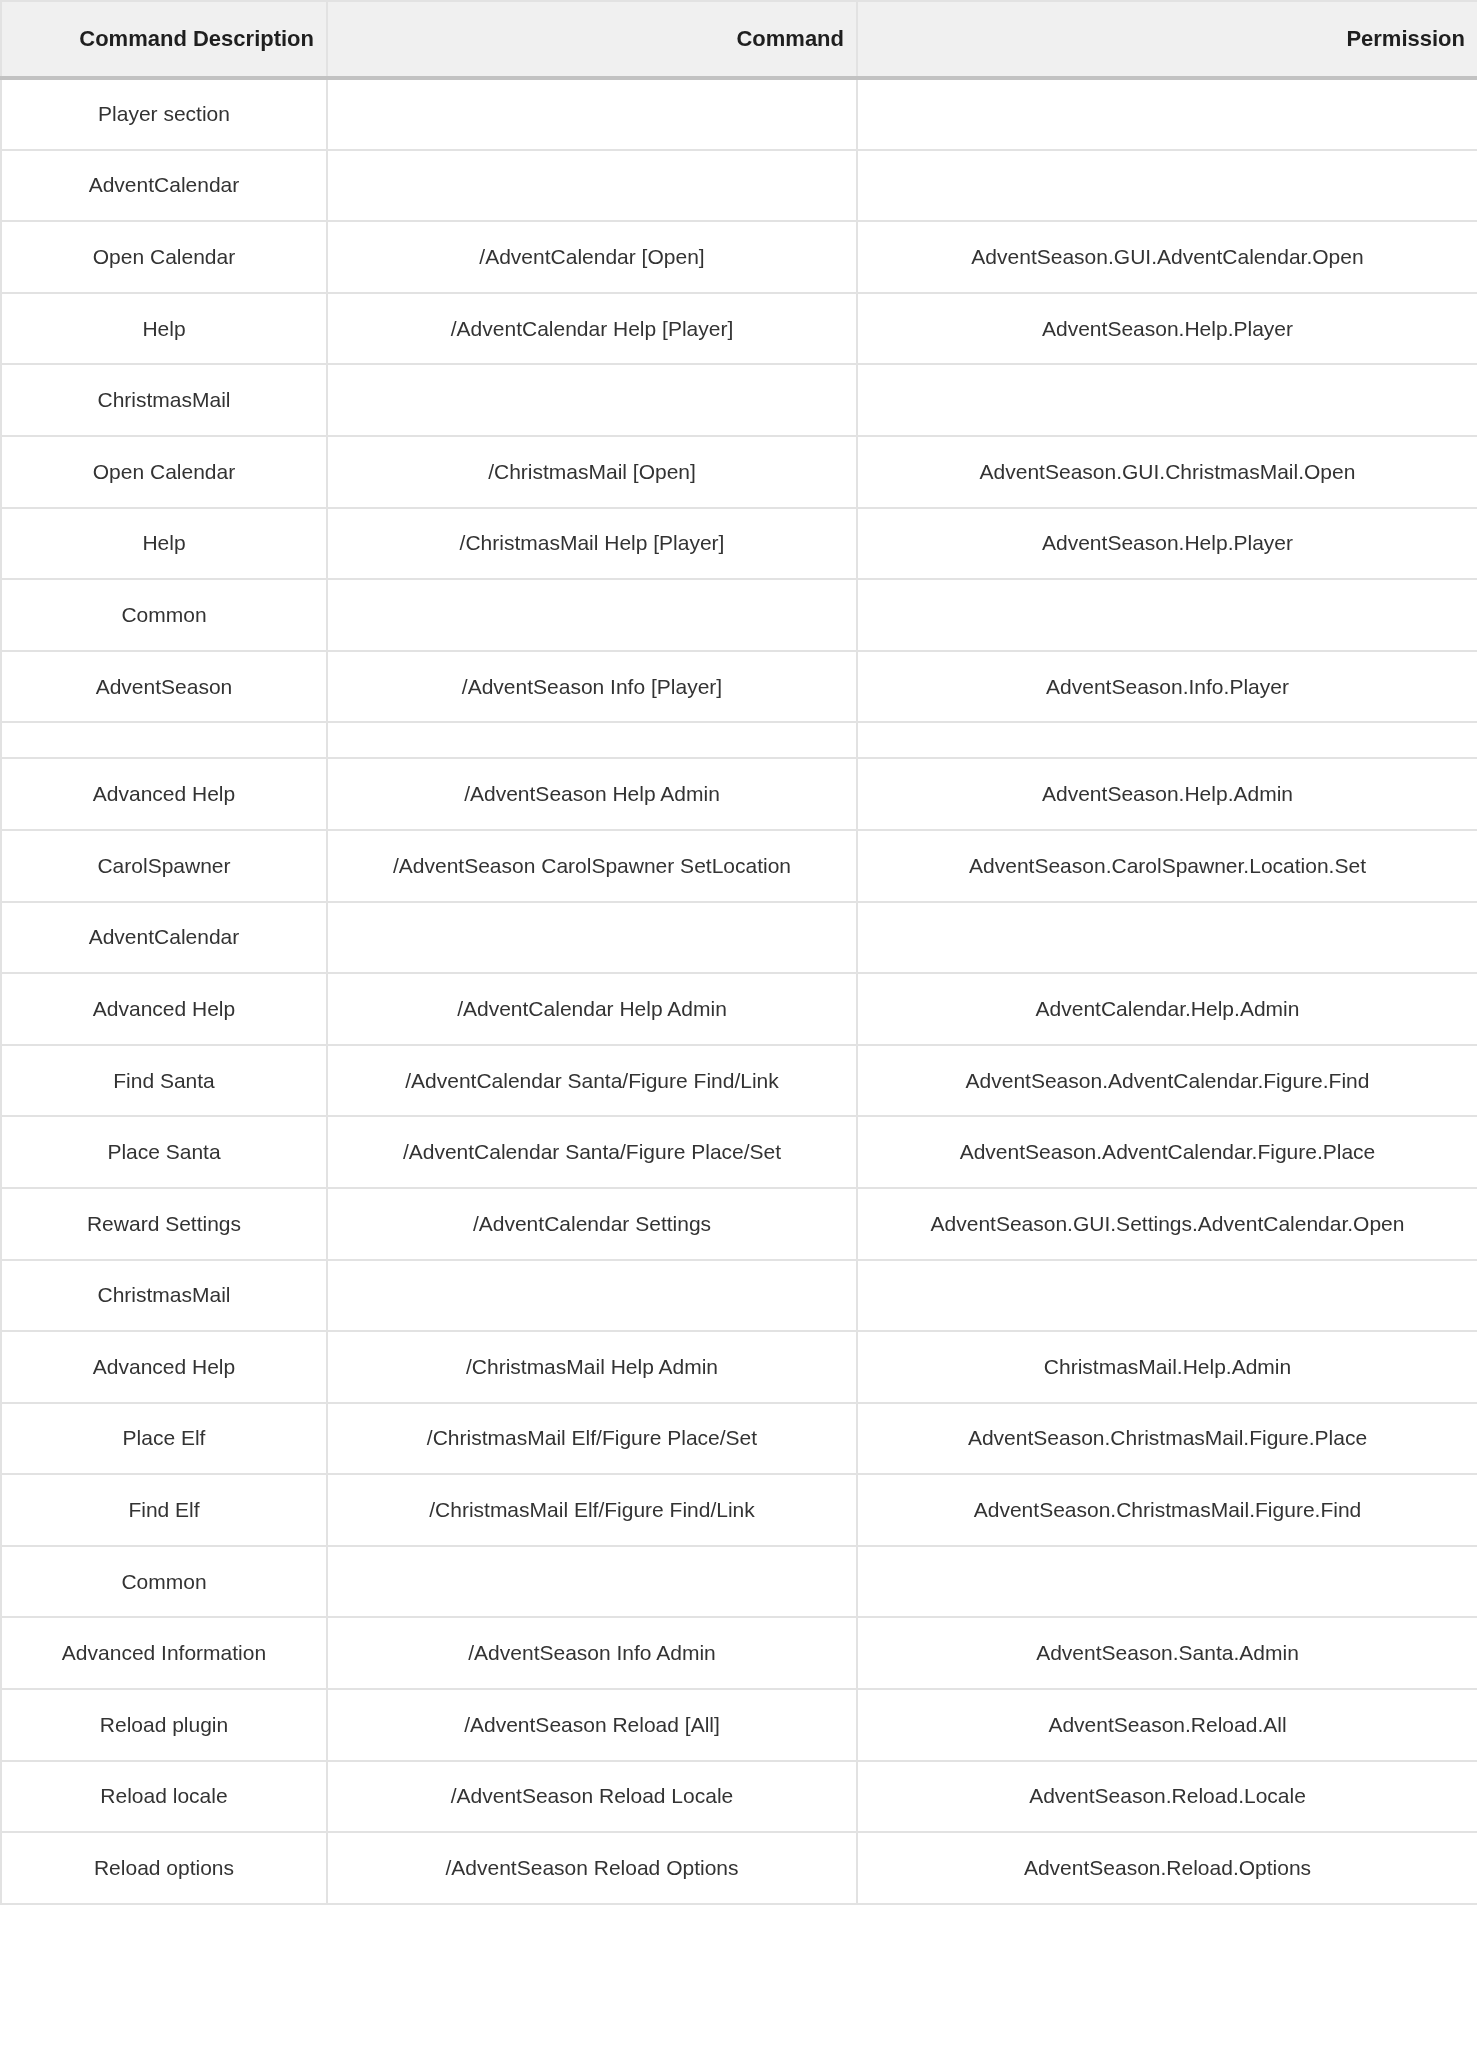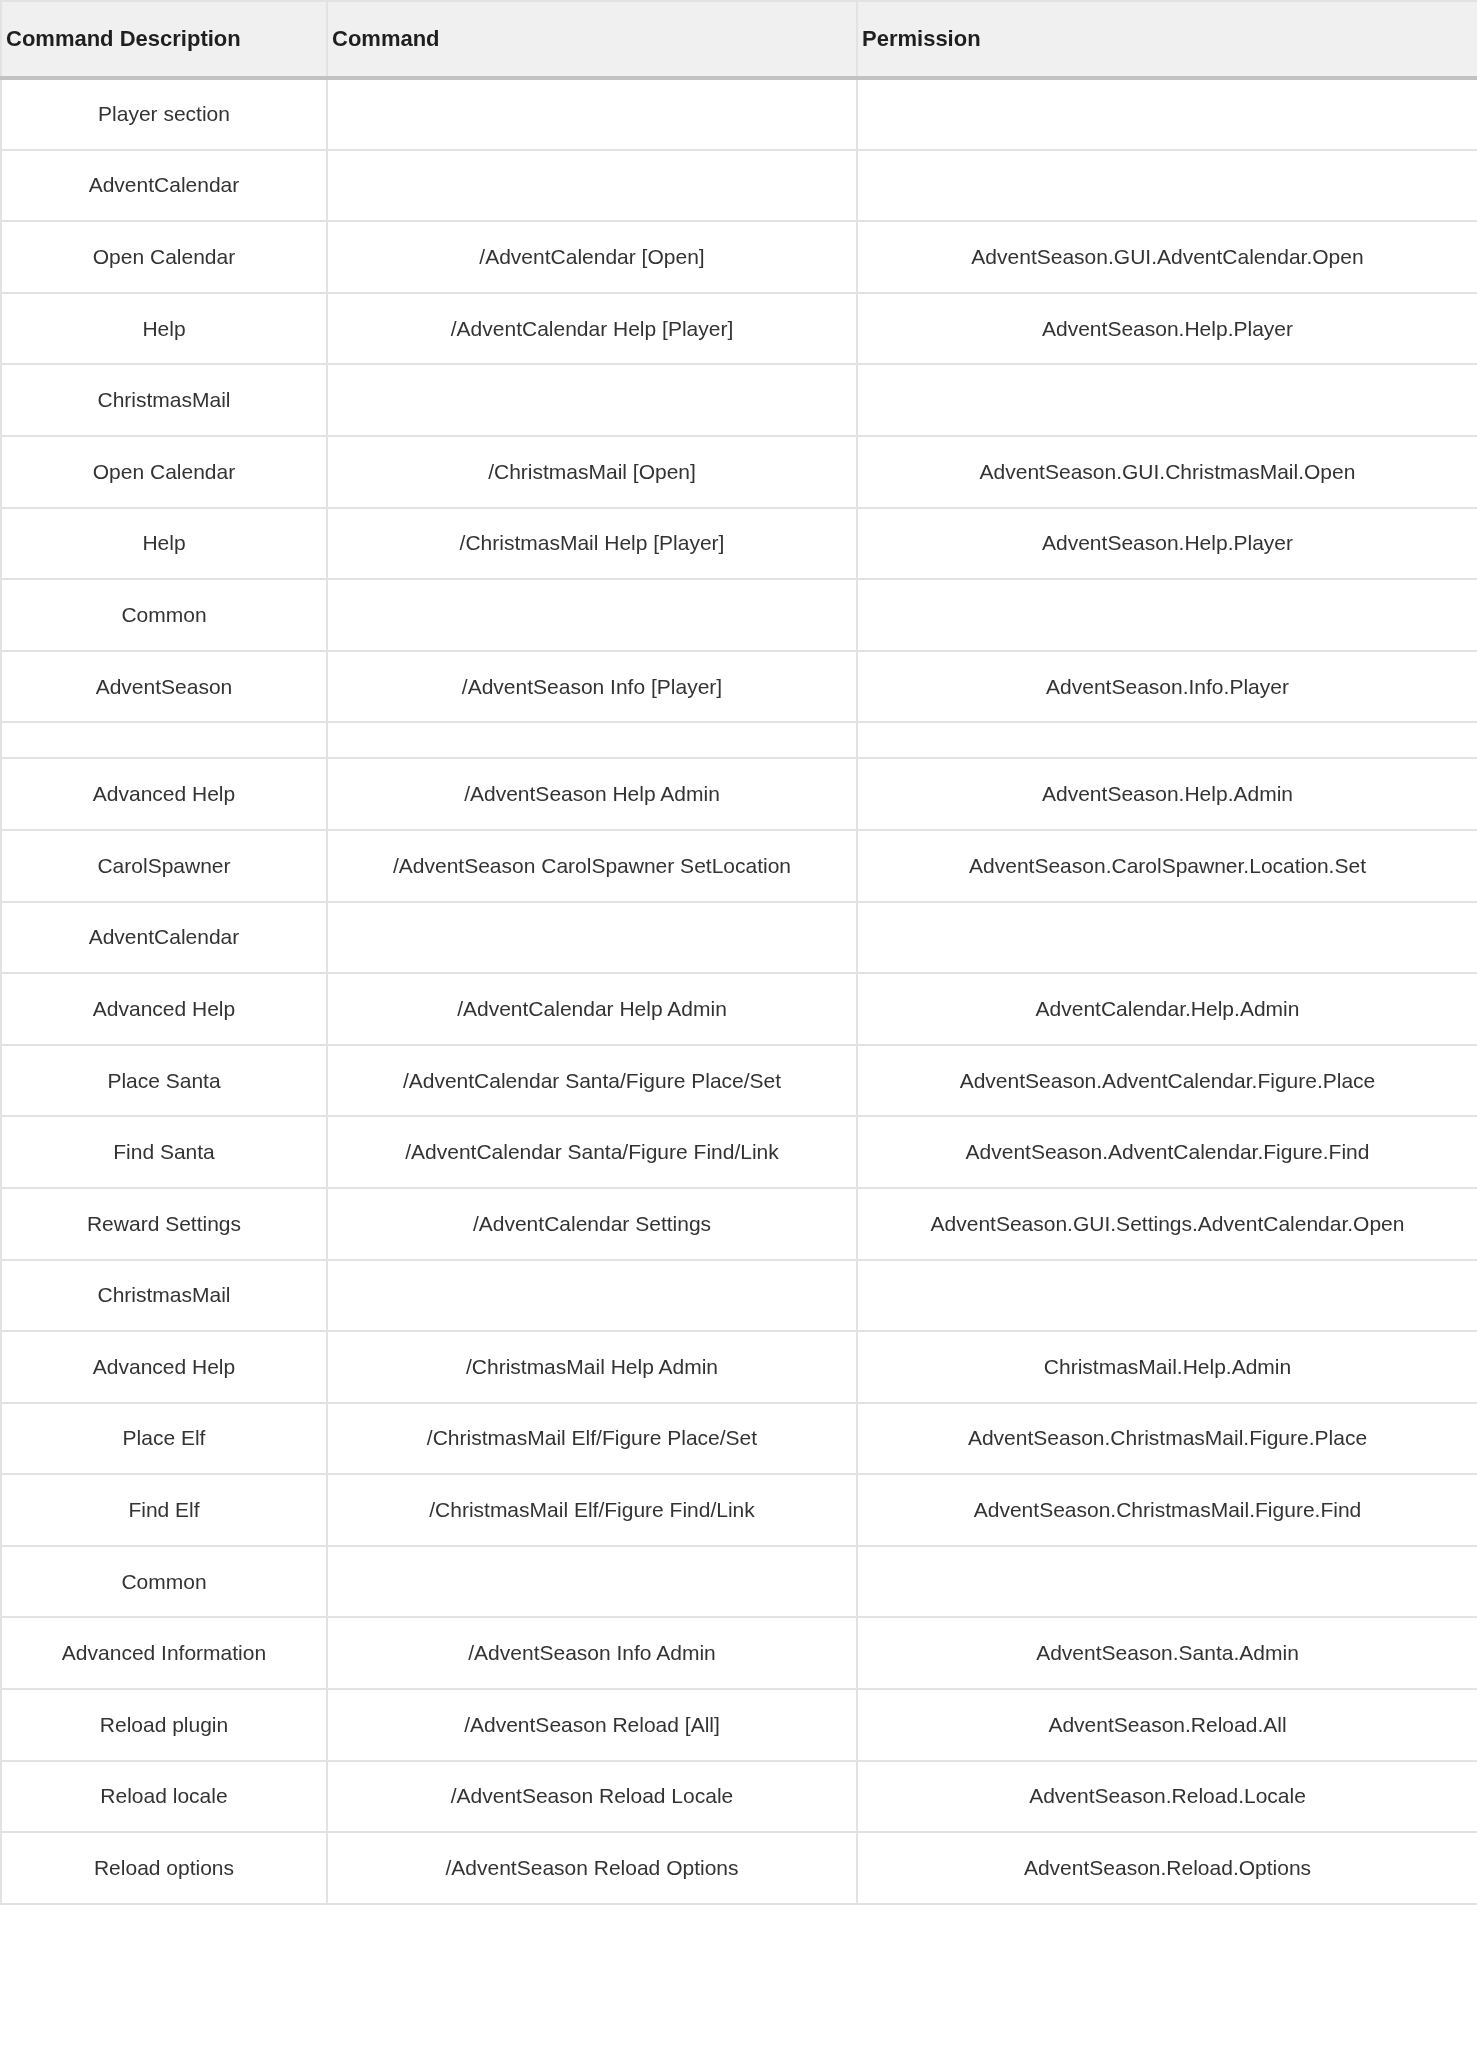--- a/index.html
+++ b/index.html
@@ -15,25 +15,25 @@
   }
   col.c1 { width: 326px; }
   col.c2 { width: 530px; }
   col.c3 { width: 621px; }
   thead tr { height: 77px; }
   th {
     background: var(--header-bg, #f0f0f0);
     color: var(--header-text, #1f1f1f);
     font-size: 22px;
     font-weight: 700;
-    text-align: left;
+    text-align: right;
     vertical-align: middle;
     border: 2px solid var(--grid-color, #e2e2e2);
     border-bottom: 4px solid var(--header-border, #c2c2c2);
-    padding: 4px;
+    padding: 12px;
   }
   tbody tr { height: 71.6px; }
   tbody tr.short { height: 36px; }
   td {
     color: var(--body-text, #333333);
     font-size: 21px;
     text-align: center;
     vertical-align: middle;
     border: 2px solid var(--grid-color, #e2e2e2);
     padding: 0 6px;
@@ -121,28 +121,28 @@
     <td>AdventCalendar</td>
     <td></td>
     <td></td>
   </tr>
       <tr>
     <td>Advanced Help</td>
     <td>/AdventCalendar Help Admin</td>
     <td>AdventCalendar.Help.Admin</td>
   </tr>
       <tr>
+    <td>Find Santa</td>
+    <td>/AdventCalendar Santa/Figure Find/Link</td>
+    <td>AdventSeason.AdventCalendar.Figure.Find</td>
+  </tr>
+      <tr>
     <td>Place Santa</td>
     <td>/AdventCalendar Santa/Figure Place/Set</td>
     <td>AdventSeason.AdventCalendar.Figure.Place</td>
-  </tr>
-      <tr>
-    <td>Find Santa</td>
-    <td>/AdventCalendar Santa/Figure Find/Link</td>
-    <td>AdventSeason.AdventCalendar.Figure.Find</td>
   </tr>
       <tr>
     <td>Reward Settings</td>
     <td>/AdventCalendar Settings</td>
     <td>AdventSeason.GUI.Settings.AdventCalendar.Open</td>
   </tr>
       <tr>
     <td>ChristmasMail</td>
     <td></td>
     <td></td>

